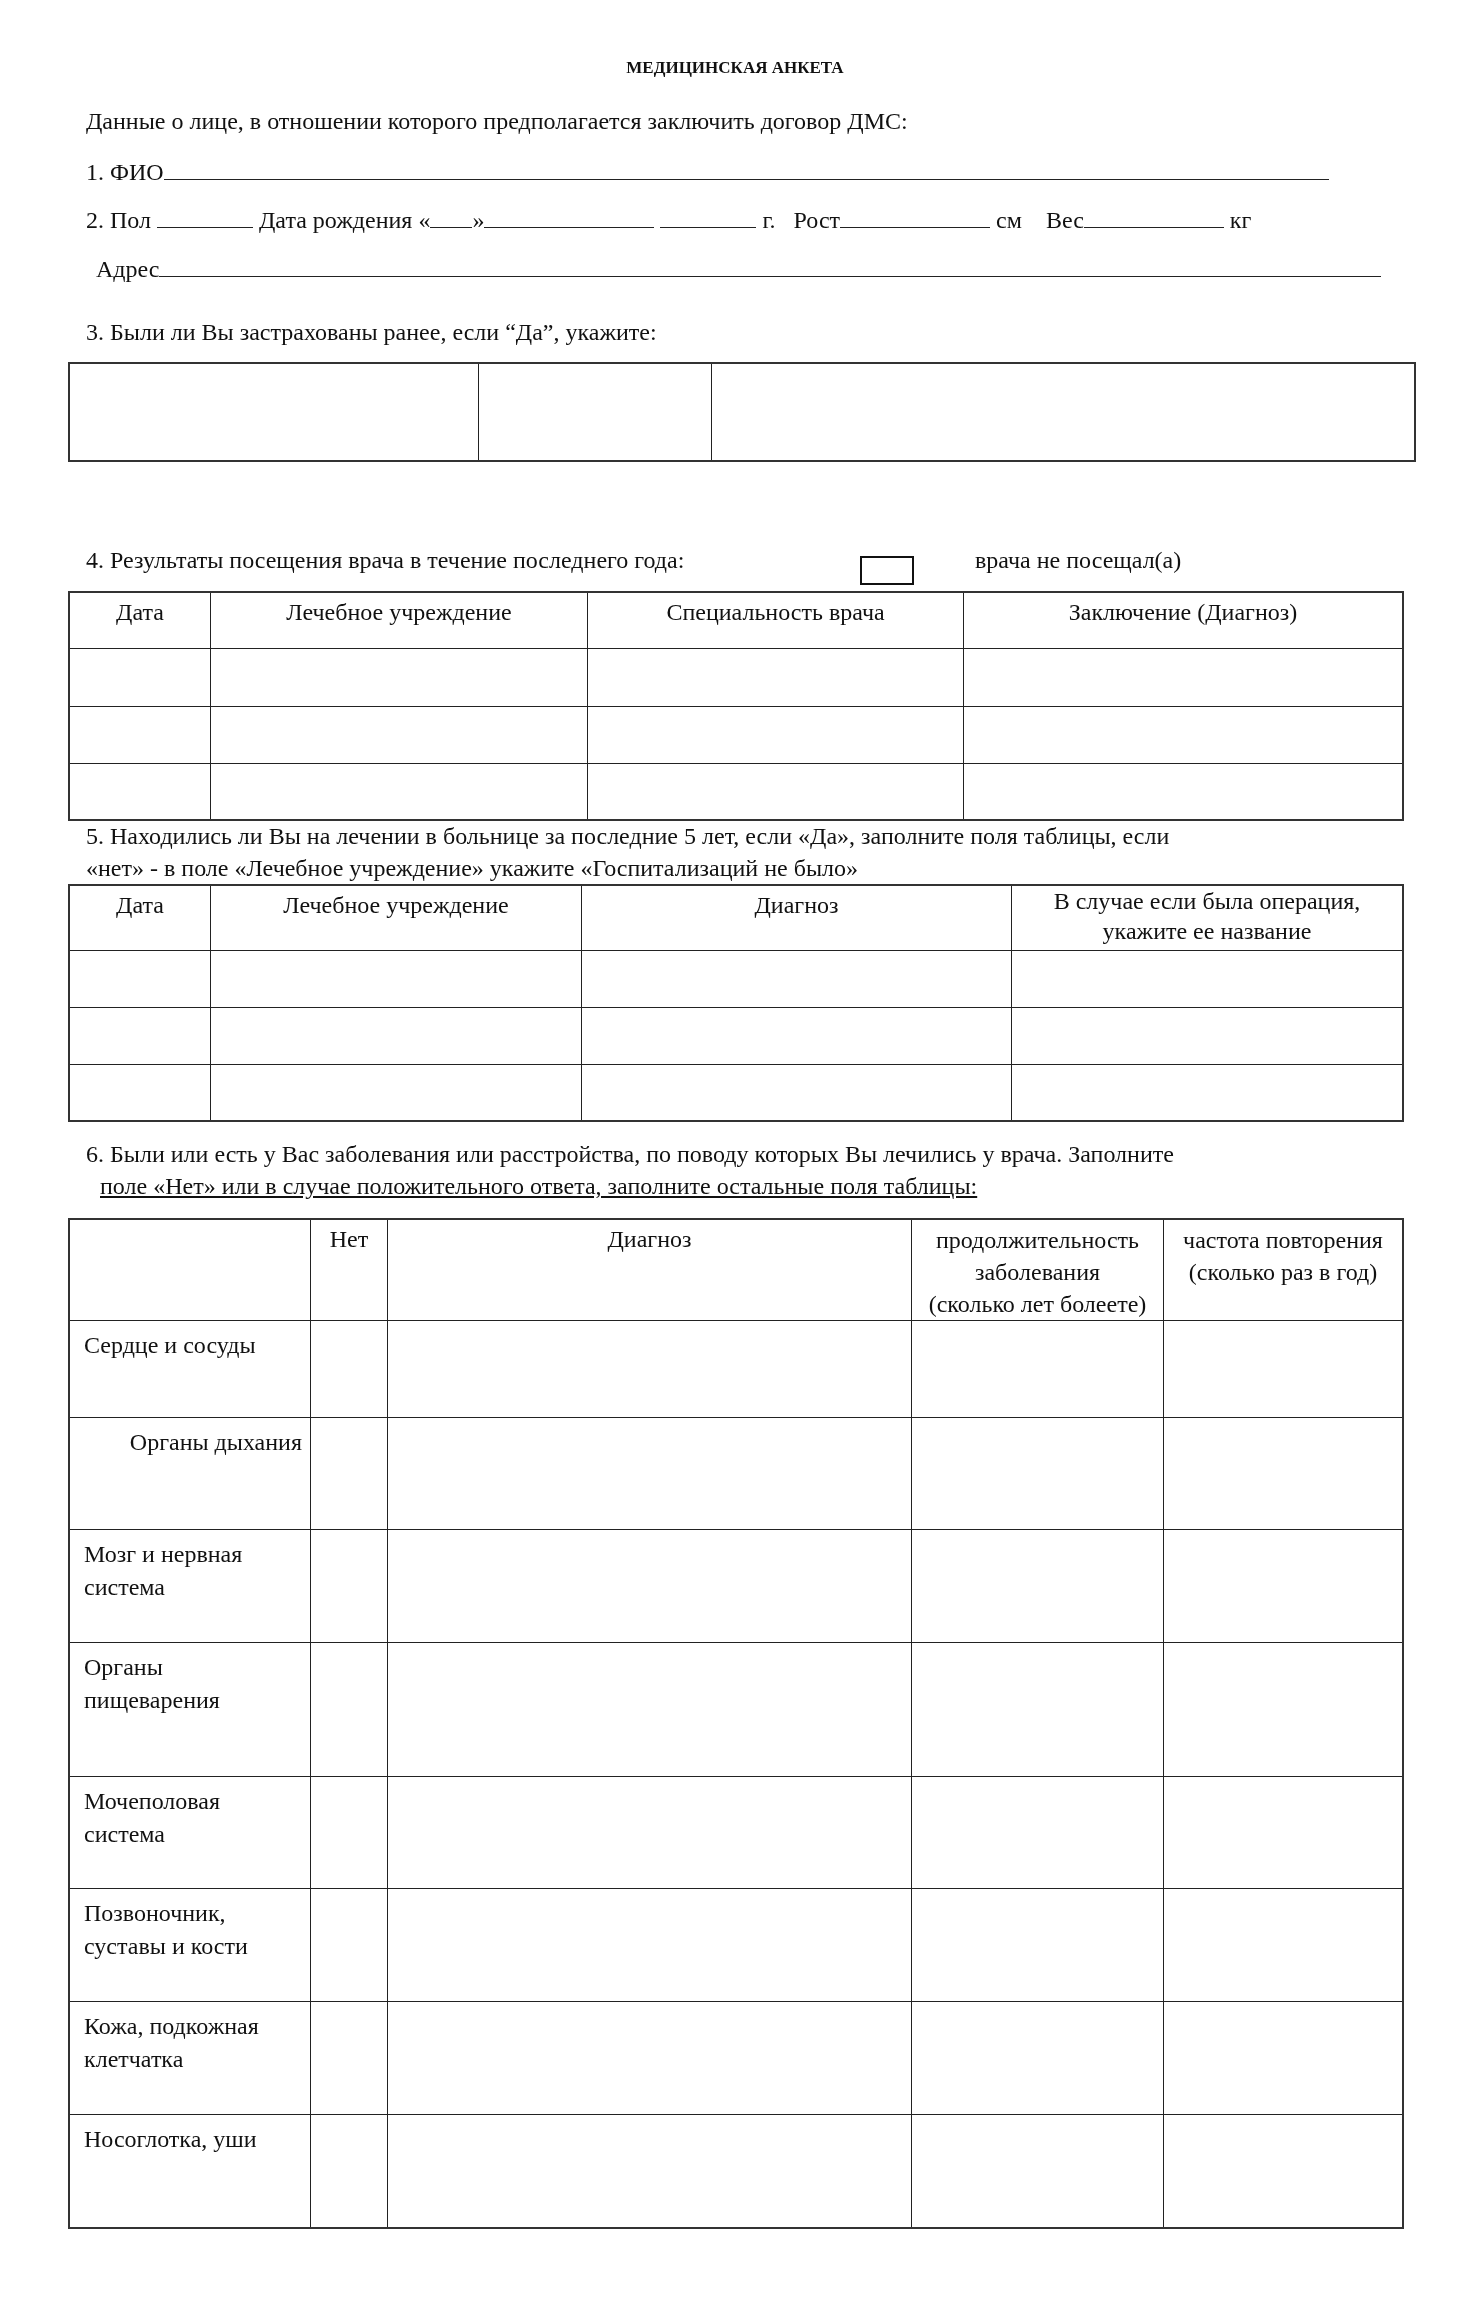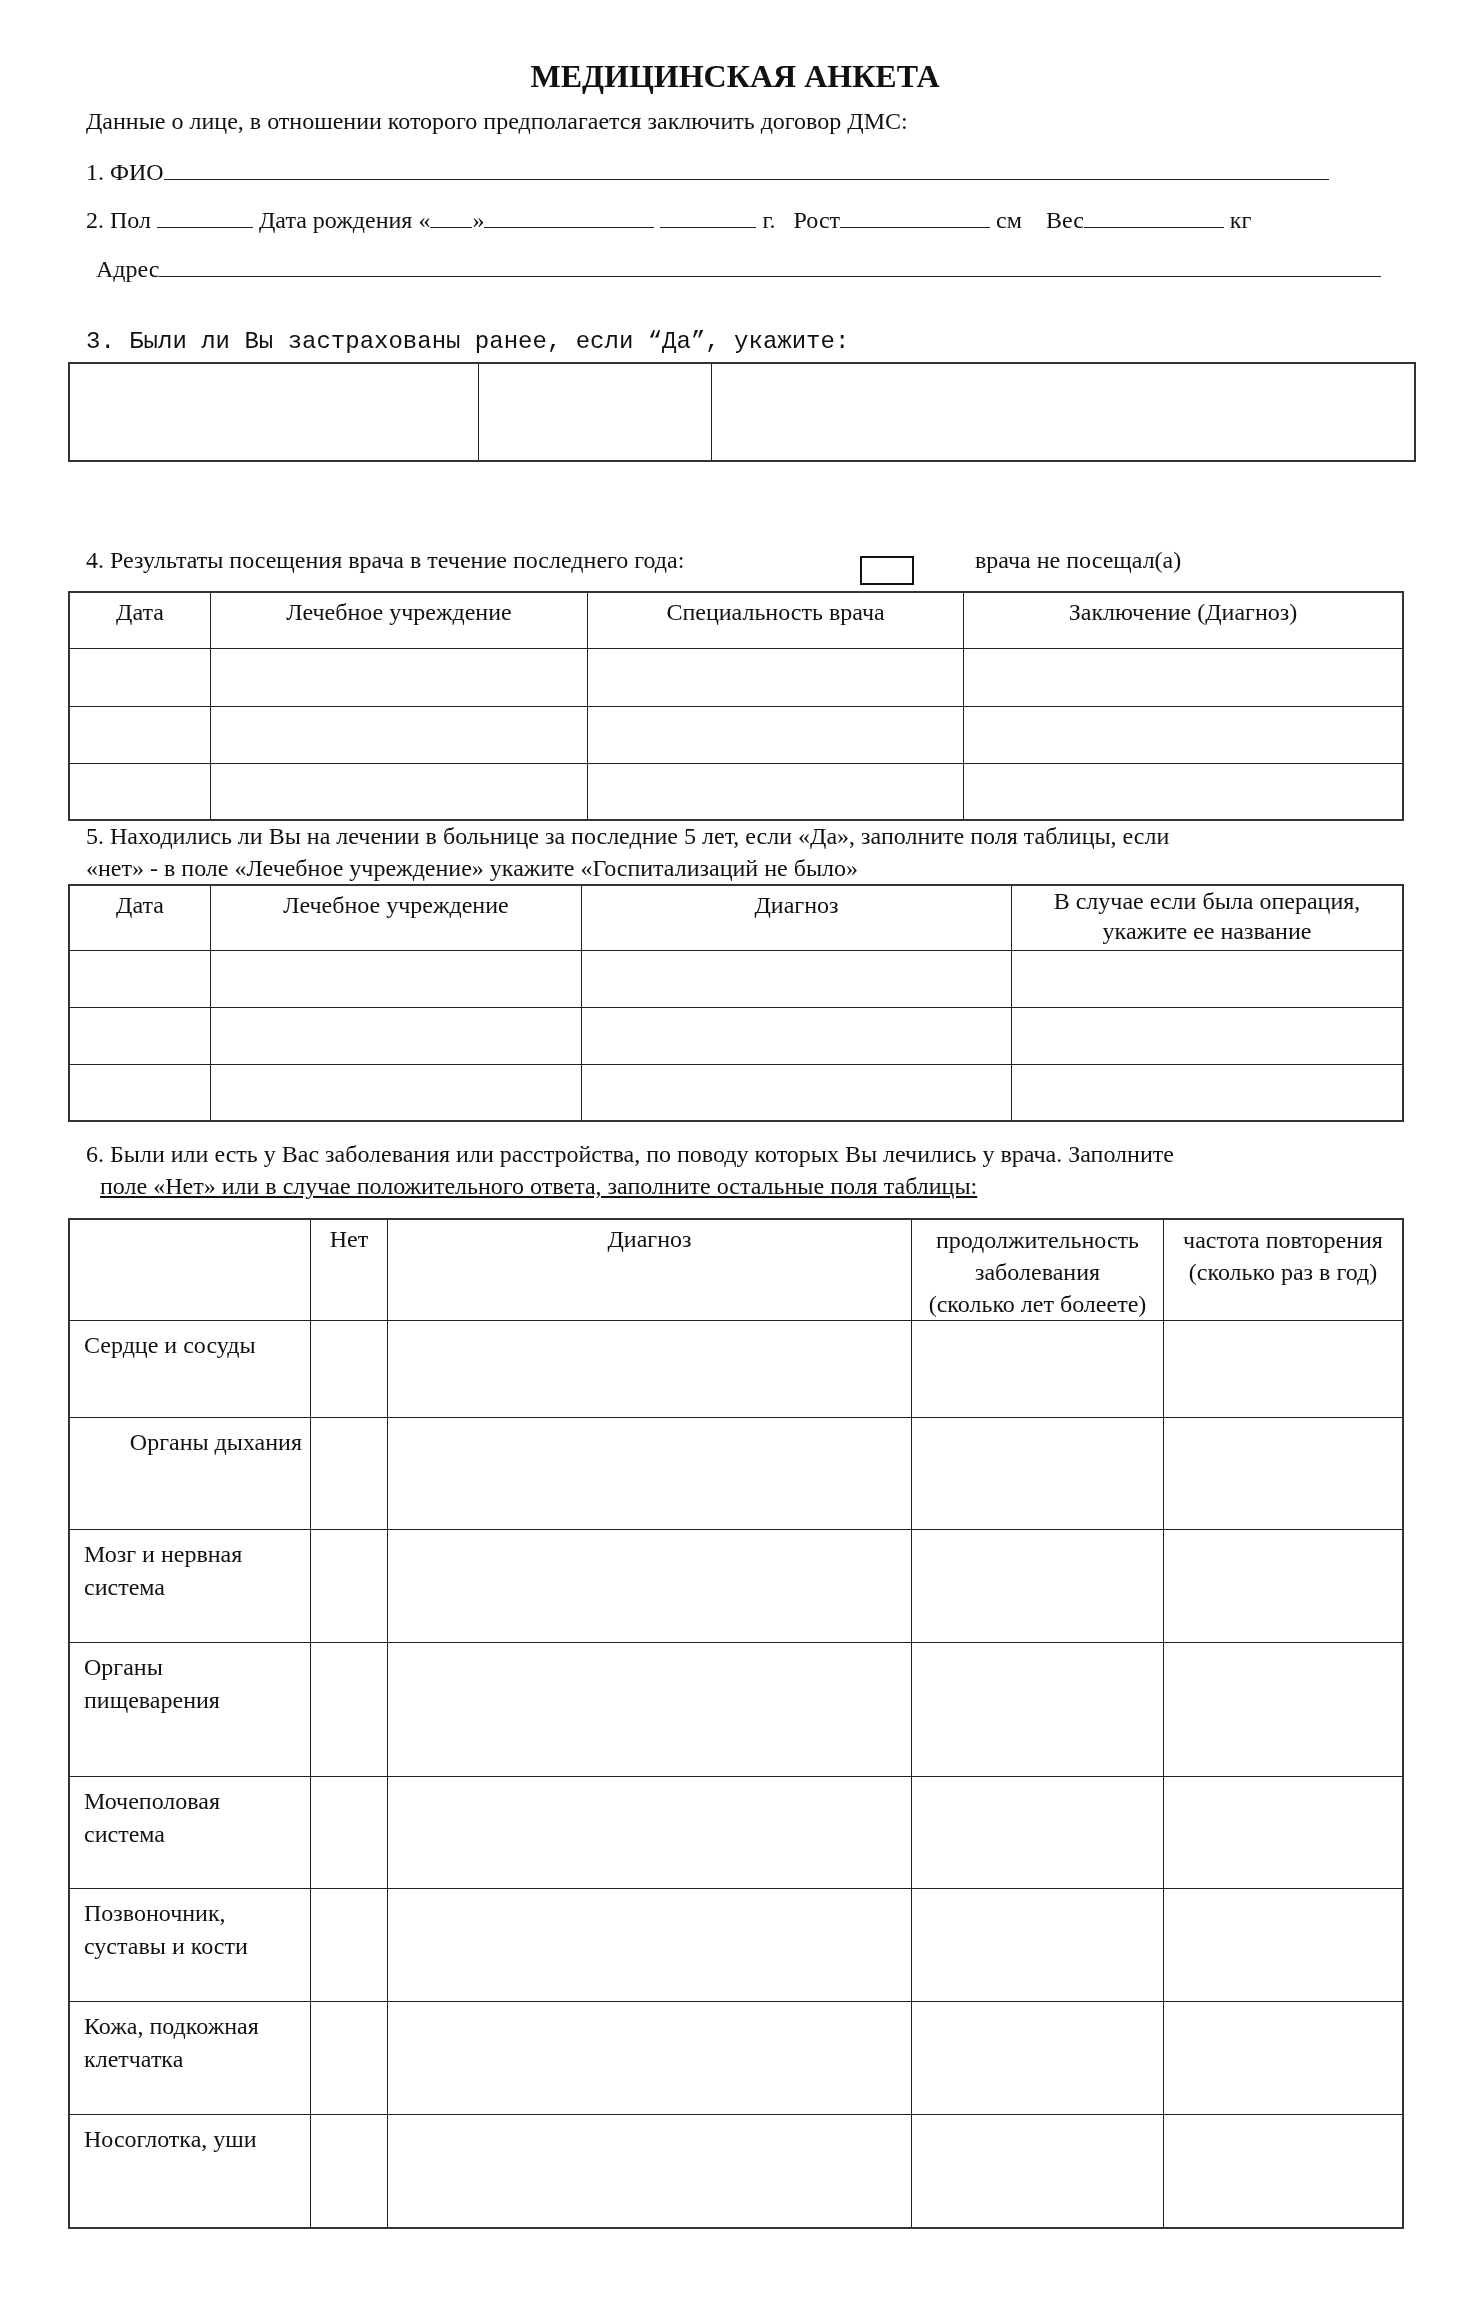--- a/index.html
+++ b/index.html
@@ -1,20 +1,20 @@
 <!DOCTYPE html>
 <html><head>
 <meta charset="utf-8">
 <style>
   html, body { margin:0; padding:0; background:#ffffff; }
   body { width:1470px; height:2300px; position:relative; overflow:hidden;
          font-family:"Liberation Serif", "DejaVu Serif", serif; color:#111; }
   .abs { position:absolute; white-space:nowrap; }
   .txt { font-size:24px; line-height:28px; }
-  .title { font-weight:bold; font-size:32px; left:0; width:1470px; text-align:center; top:58px; }
+  .title { font-weight:bold; font-size:17px; left:0; width:1470px; text-align:center; top:58px; }
   .uline { display:inline-block; border-bottom:1.6px solid #222; height:22px; vertical-align:baseline; }
   table.grid { position:absolute; border-collapse:collapse; table-layout:fixed; }
   table.grid td { border:1.6px solid #222; vertical-align:top; padding:4px 6px 0 6px;
                   font-size:24px; line-height:31px; overflow:hidden; }
   table.grid.t3 td, table.grid.t4 td, table.grid.t5 td { border-width:1.4px; }
   table.grid .c { text-align:center; }
   table.grid .l { text-align:left; padding-left:14px; }
   .outer { outline:2.4px solid #333; outline-offset:-1px; }
   .checkbox { position:absolute; left:860px; top:556px; width:50px; height:25px; border:2.4px solid #111; }
   .wrap { white-space:normal; }
@@ -38,21 +38,21 @@
   <span>Рост</span><span class="uline" style="width:150px;"></span>
   <span>см</span>&nbsp;&nbsp;&nbsp;
   <span>Вес</span><span class="uline" style="width:140px;"></span>
   <span>кг</span>
 </div>
 
 <div class="abs txt" style="left:96px; top:254px;">
   <span>Адрес</span><span class="uline" style="width:1222px;"></span>
 </div>
 
-<div class="abs txt" style="left:86px; top:328px;font-family:Liberation Mono, monospace;">3. Были ли Вы застрахованы ранее, если “Да”, укажите:</div>
+<div class="abs txt" style="left:86px; top:318px;">3. Были ли Вы застрахованы ранее, если “Да”, укажите:</div>
 <table class="grid t3 outer" style="left:69px; top:363px; width:1345px;">
   <colgroup>
       <col style="width:409px">
       <col style="width:233px">
       <col style="width:703px">
     </colgroup>
   <tbody>
   <tr style="height:97px;">
     <td></td>
     <td></td>

